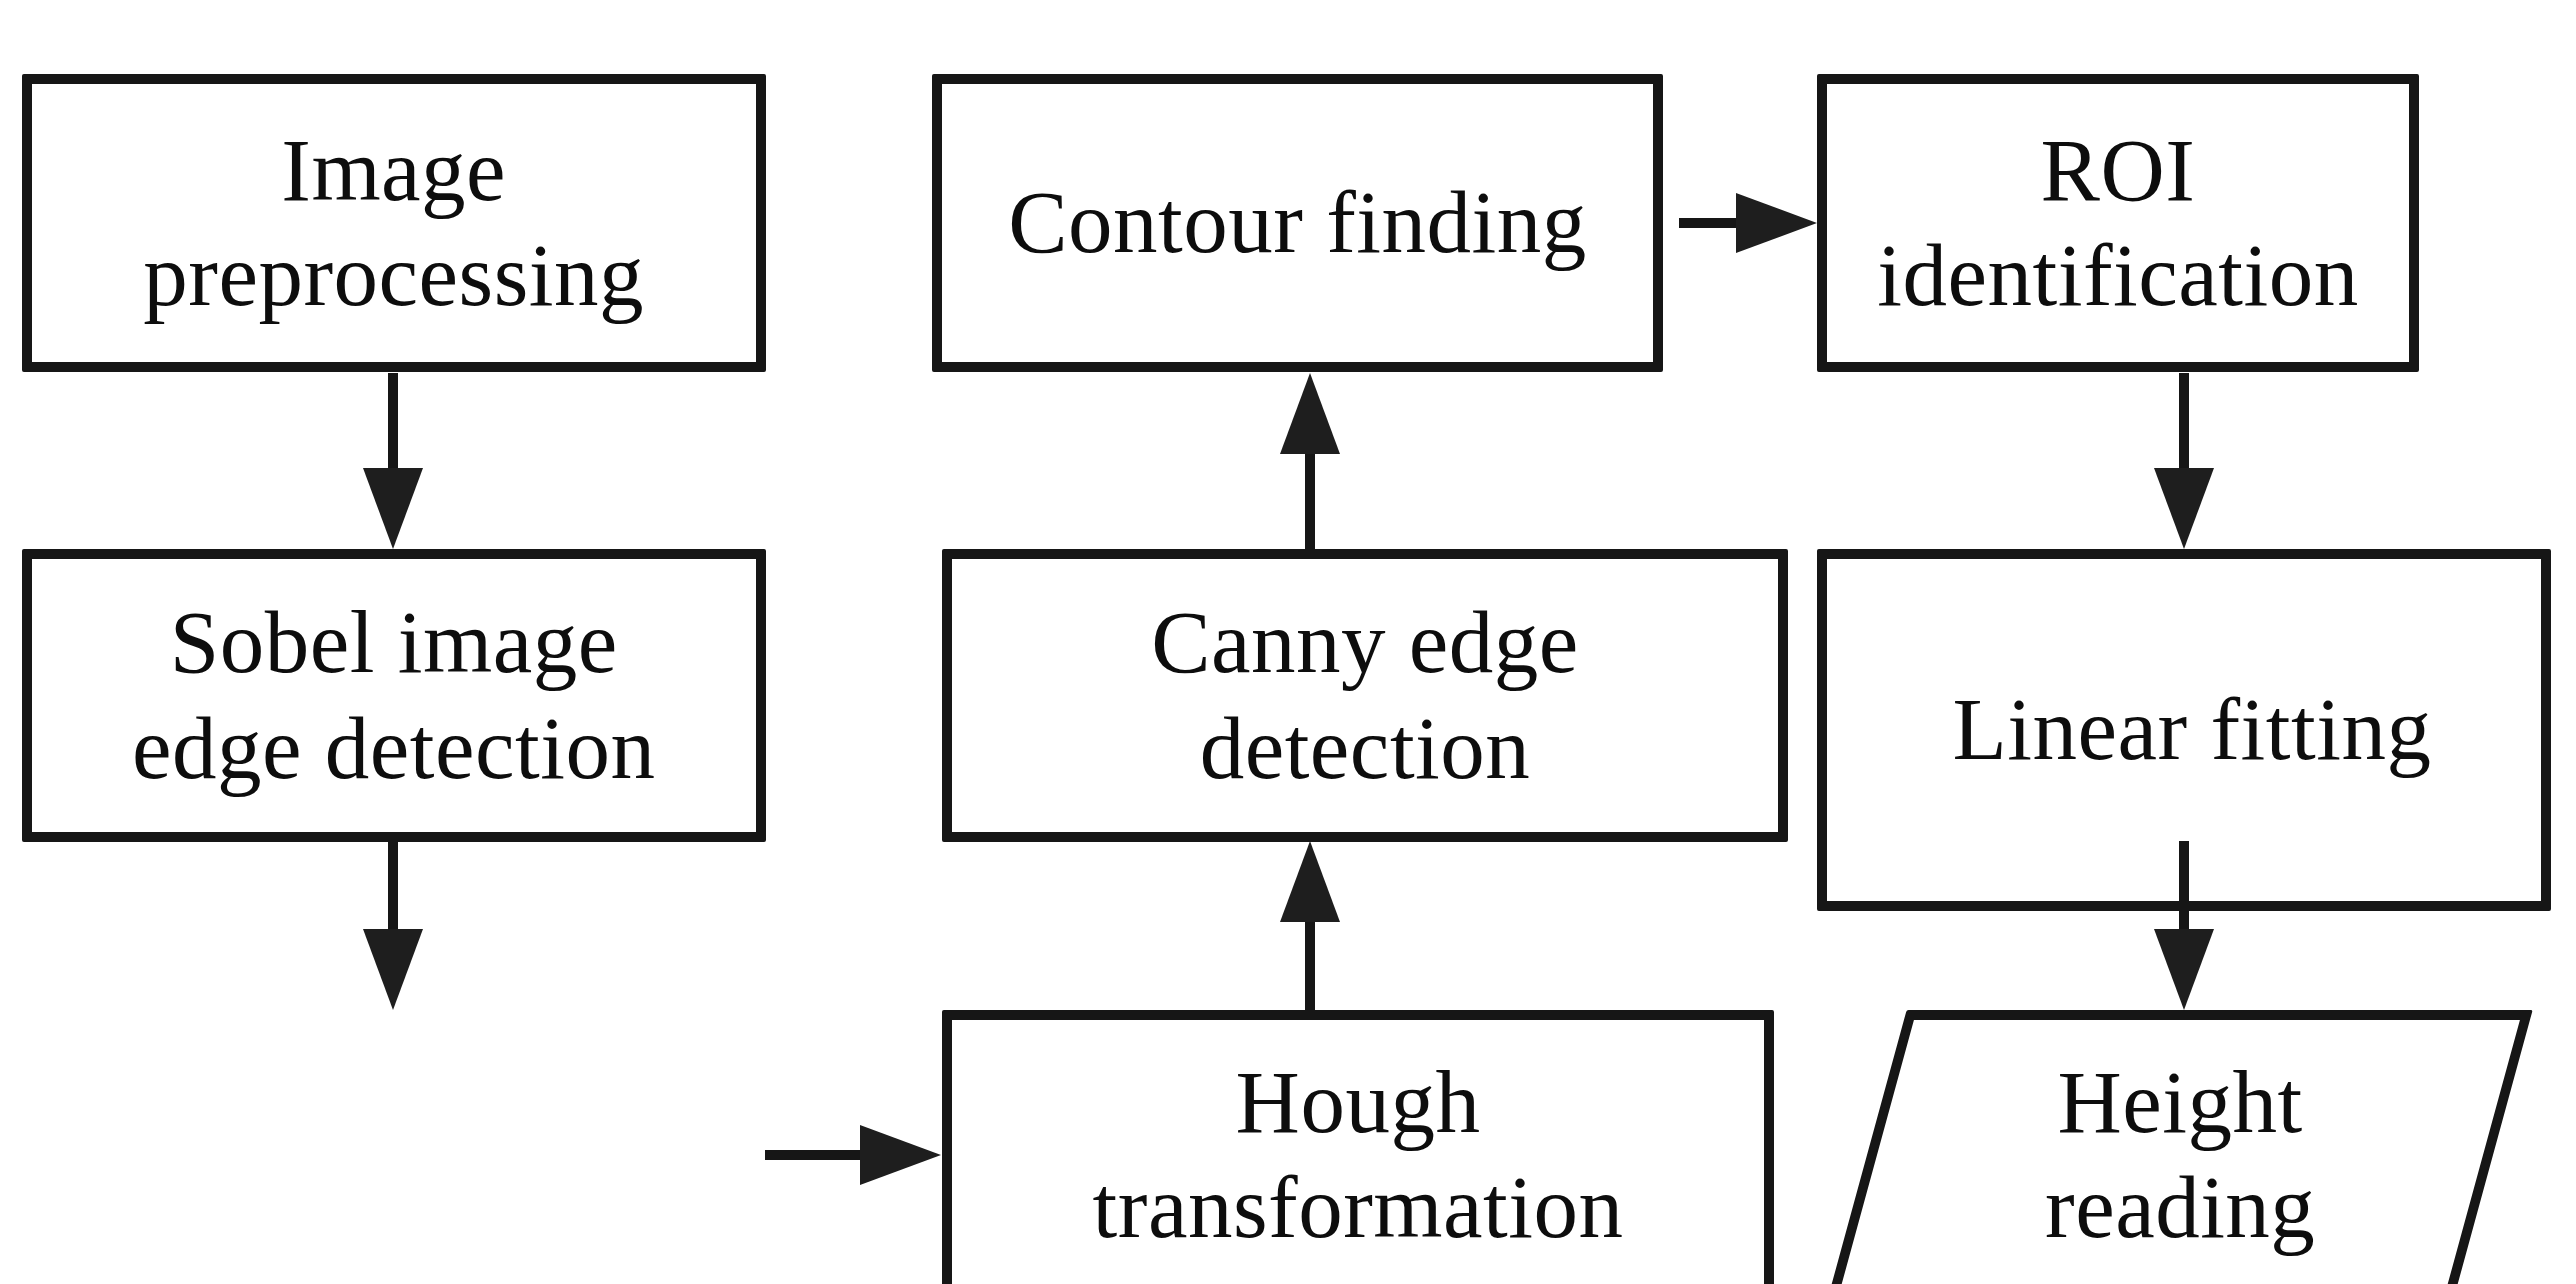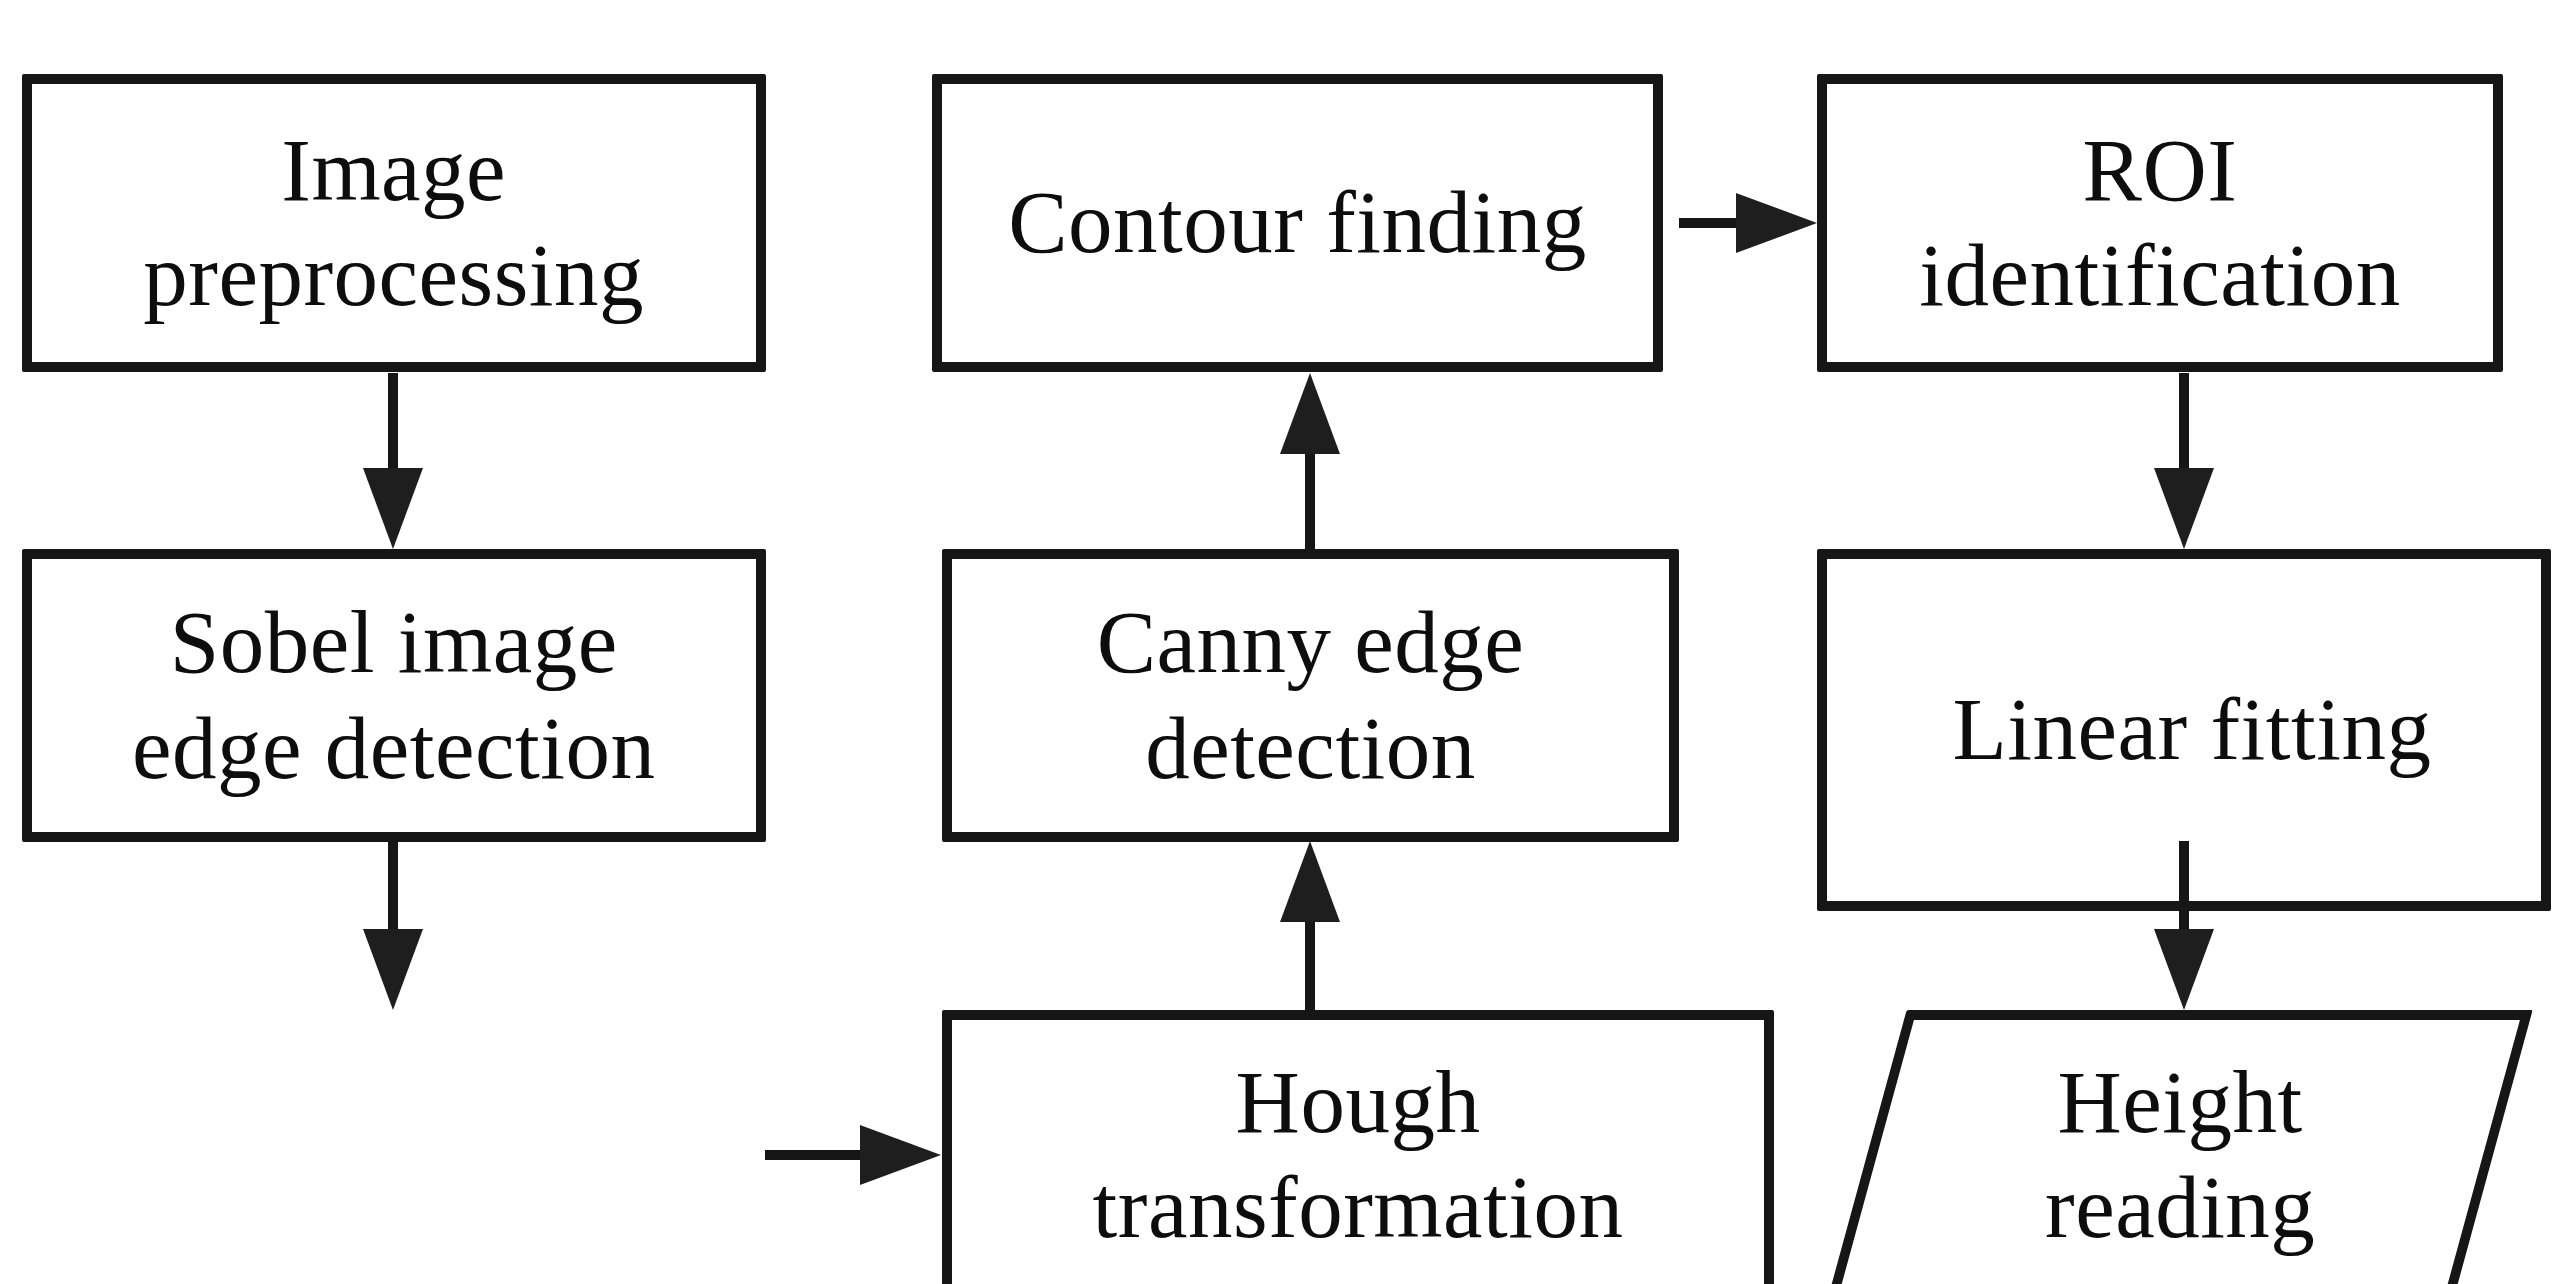--- a/index.html
+++ b/index.html
@@ -36,23 +36,23 @@
     font-size:89px;
     line-height:1.18;
     color:var(--ink);
     white-space:pre-line;
     letter-spacing:0.5px;
   }
   .n0{left:21.7px;  top:31px;   width:744px; height:298px;}
   .n1{left:21.7px;  top:506px;  width:744px; height:293px;}
   .n2{left:21.7px;  top:967px; width:744px; height:290px;}
   .n3{left:932px;top:31px;   width:731px; height:298px;}
-  .n4{left:942px;top:506px;  width:737px; height:293px;}
+  .n4{left:942px;top:506px;  width:846px; height:293px;}
   .n5{left:942px;top:967px; width:832px; height:290px;}
-  .n6{left:1817px;top:31px;   width:686px; height:298px;text-align:center;}
+  .n6{left:1817px;top:31px;   width:602px; height:298px;text-align:center;}
   .n7{left:1817px;top:506px;  width:734px; height:362px;padding-left:16px;}
   .n8{left:1867px;top:967px; width:626px; height:290px;
       transform:skewX(-15.3deg);}
   .n8 .label{transform:skewX(15.3deg);}
   
   .arrow{position:absolute;}
   .arrow .stem{position:absolute;background:var(--stroke);}
   .arrow .head{position:absolute;width:0;height:0;}
   .arrow.down,.arrow.up{width:60px;}
   .arrow.right{height:60px;}

